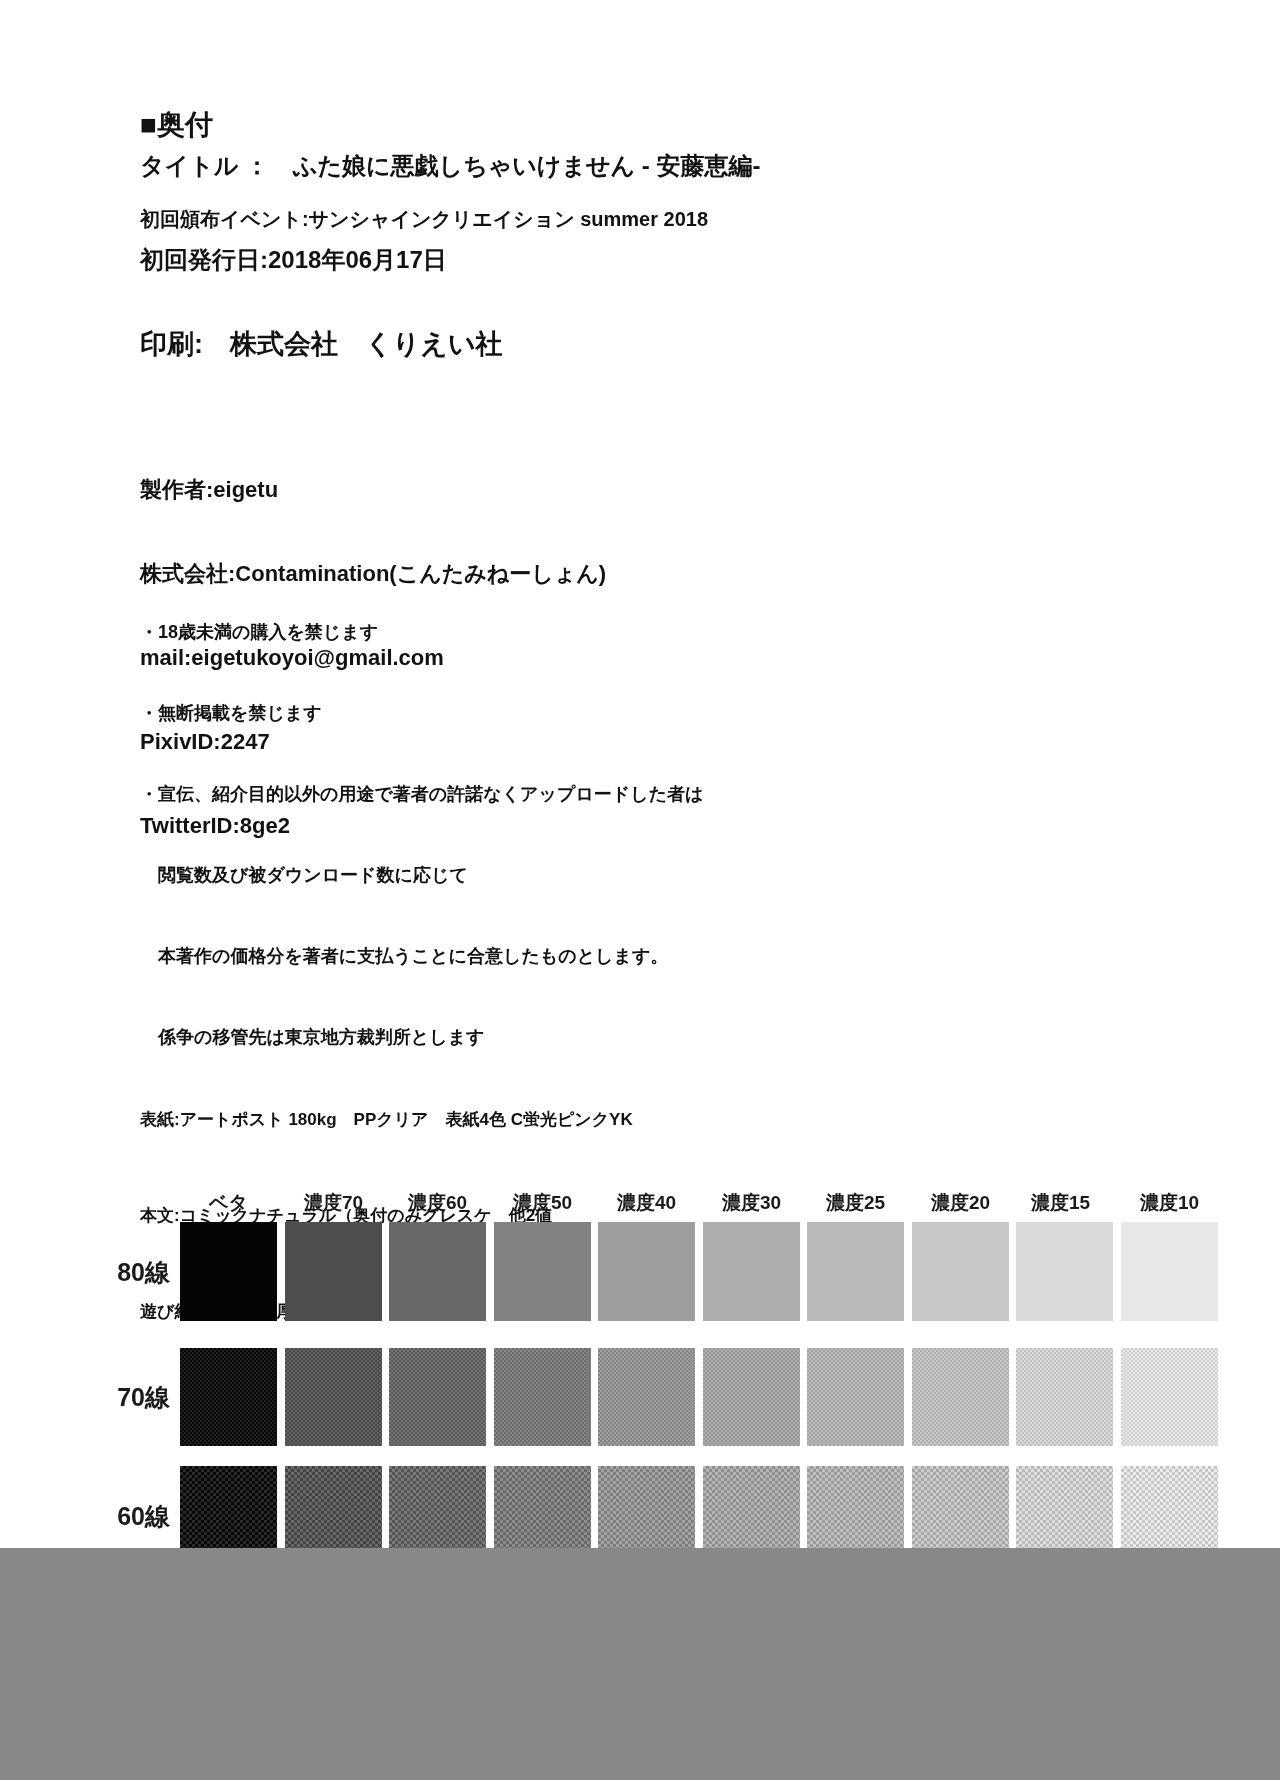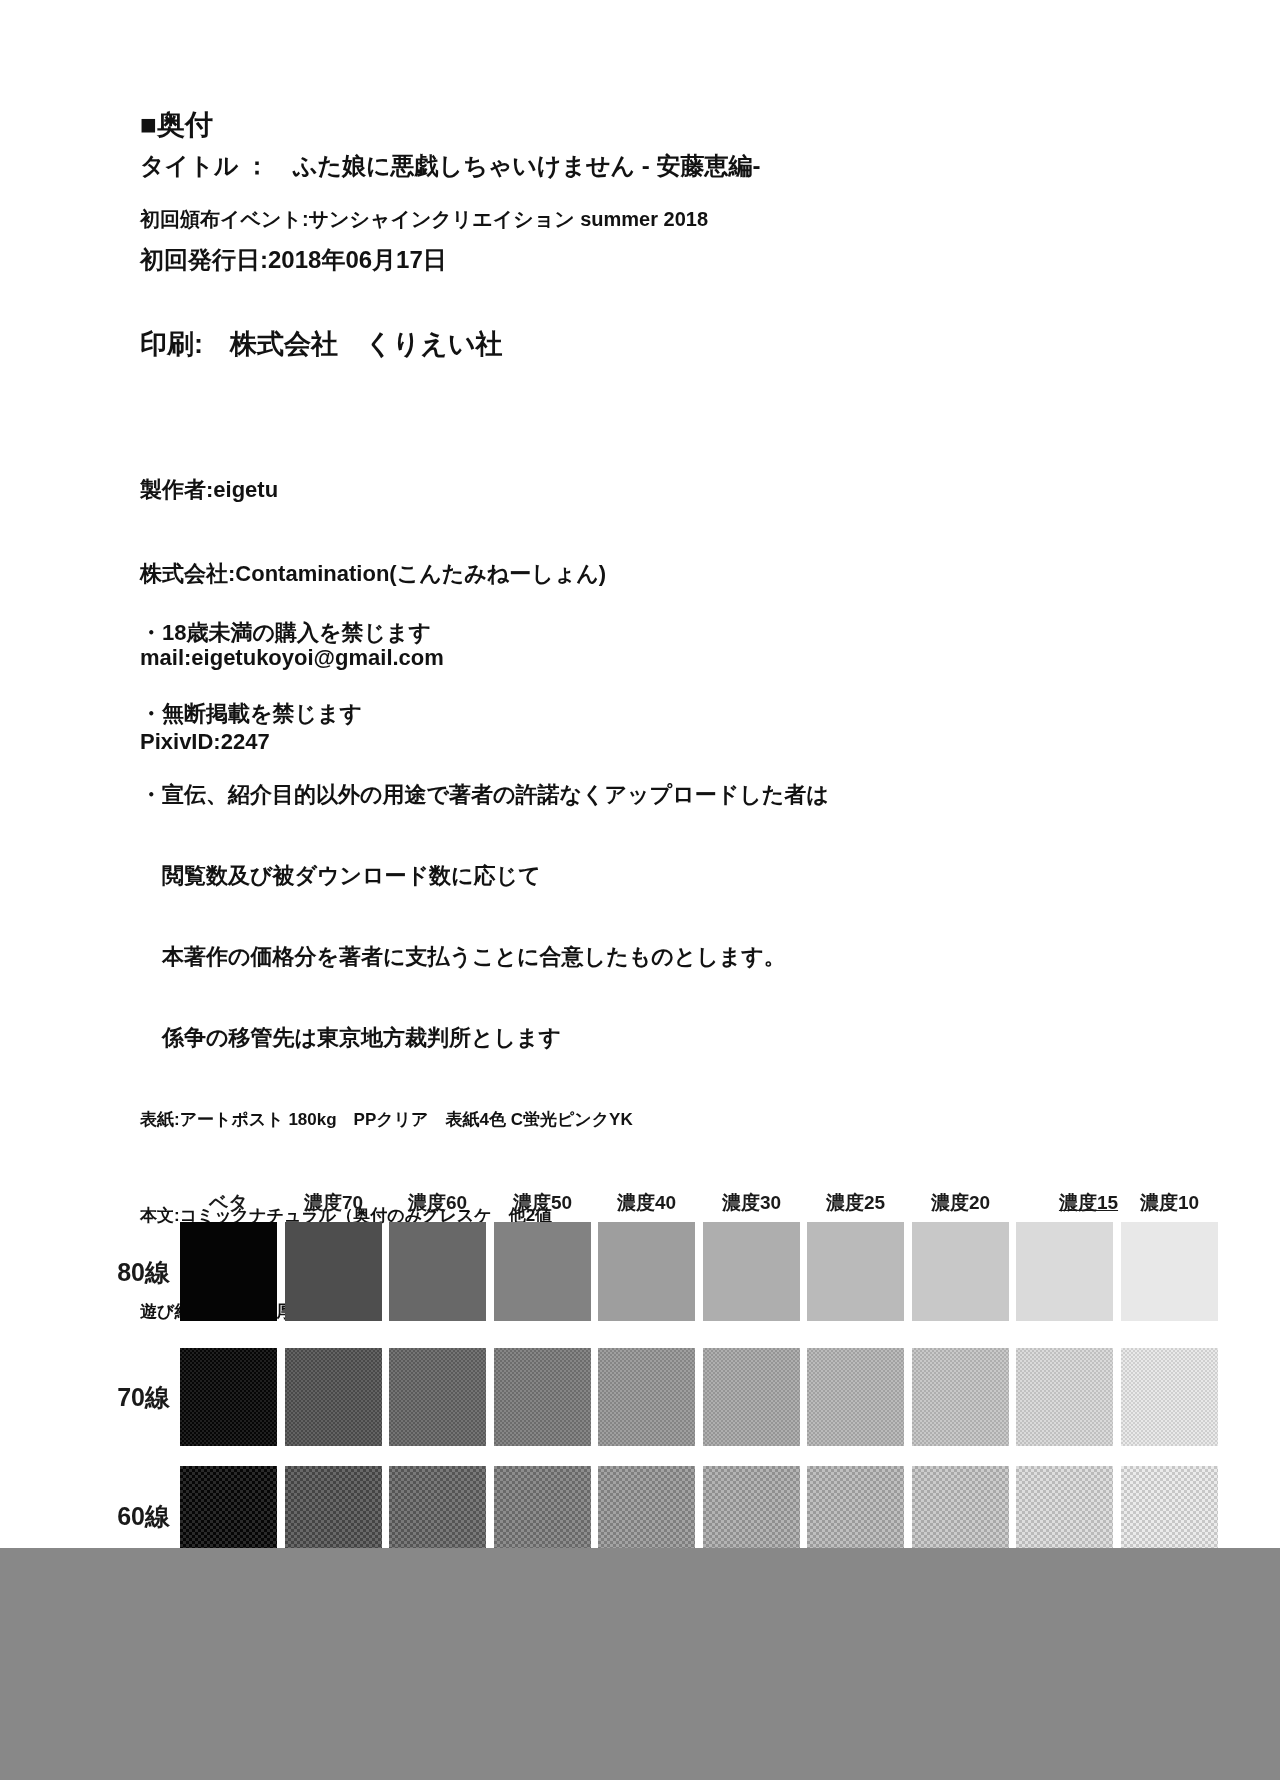--- a/index.html
+++ b/index.html
@@ -12,21 +12,21 @@
     color:#121212;
     overflow:hidden;
   }
   .txt { position:absolute; left:140px; white-space:pre; }
   .heading      { top:106px;  font-size:28px; font-weight:700; }
   .title-line   { top:150px;  font-size:24px; font-weight:700; }
   .event-line   { top:206px;  font-size:20px; font-weight:700; }
   .date-line    { top:244px;  font-size:24px; font-weight:700; }
   .printer-line { top:326px;  font-size:27px; font-weight:700; }
   .author-block { top:420px;  font-size:22px; font-weight:600; line-height:28px; }
-  .notice-block { top:565px;  font-size:22px; font-weight:600; line-height:27px; }
+  .notice-block { top:565px;  font-size:18px; font-weight:600; line-height:27px; }
   .spec-block   { top:1040px; font-size:17px; font-weight:600; line-height:32px; }
   .block-line { white-space:pre; }
 
   
   .col-header {
     position:absolute; width:97px; text-align:center;
     font-size:19px; font-weight:700; color:#1a1a1a; white-space:nowrap;
   }
   .row-label {
     position:absolute; width:110px; text-align:right;
@@ -51,20 +51,21 @@
   <div class="txt title-line">タイトル ：　ふた娘に悪戯しちゃいけません - 安藤恵編-</div>
   <div class="txt event-line">初回頒布イベント:サンシャインクリエイション summer 2018</div>
   <div class="txt date-line">初回発行日:2018年06月17日</div>
   <div class="txt printer-line">印刷:　株式会社　くりえい社</div>
 
   <div class="txt author-block">
     <div class="block-line">製作者:eigetu</div>
     <div class="block-line">株式会社:Contamination(こんたみねーしょん)</div>
     <div class="block-line">mail:eigetukoyoi@gmail.com</div>
     <div class="block-line">PixivID:2247</div>
+    <div class="block-line">TwitterID:8ge2</div>
   </div>
 
   <div class="txt notice-block">
     <div class="block-line">・18歳未満の購入を禁じます</div>
     <div class="block-line">・無断掲載を禁じます</div>
     <div class="block-line">・宣伝、紹介目的以外の用途で著者の許諾なくアップロードした者は</div>
     <div class="block-line">　閲覧数及び被ダウンロード数に応じて</div>
     <div class="block-line">　本著作の価格分を著者に支払うことに合意したものとします。</div>
     <div class="block-line">　係争の移管先は東京地方裁判所とします</div>
   </div>
@@ -77,21 +78,21 @@
 
   <div>
       <div class="col-header" style="left: 180px; top: 1190px;">ベタ</div>
       <div class="col-header" style="left: 285px; top: 1190px;">濃度70</div>
       <div class="col-header" style="left: 389px; top: 1190px;">濃度60</div>
       <div class="col-header" style="left: 494px; top: 1190px;">濃度50</div>
       <div class="col-header" style="left: 598px; top: 1190px;">濃度40</div>
       <div class="col-header" style="left: 703px; top: 1190px;">濃度30</div>
       <div class="col-header" style="left: 807px; top: 1190px;">濃度25</div>
       <div class="col-header" style="left: 912px; top: 1190px;">濃度20</div>
-      <div class="col-header" style="left: 1040px; top: 1190px; text-decoration: underline;">濃度15</div>
+      <div class="col-header" style="left: 1012px; top: 1190px;">濃度15</div>
       <div class="col-header" style="left: 1121px; top: 1190px;">濃度10</div>
       <div class="row-label" style="left: 48px; width: 122px; top: 1255.5px;">80線</div>
       <div class="swatch" style="left: 180px; top: 1222px; height: 99px; background-color: rgb(5, 5, 5);"></div>
       <div class="swatch" style="left: 285px; top: 1222px; height: 99px; background-color: rgb(78, 78, 78);"></div>
       <div class="swatch" style="left: 389px; top: 1222px; height: 99px; background-color: rgb(104, 104, 104);"></div>
       <div class="swatch" style="left: 494px; top: 1222px; height: 99px; background-color: rgb(130, 130, 130);"></div>
       <div class="swatch" style="left: 598px; top: 1222px; height: 99px; background-color: rgb(158, 158, 158);"></div>
       <div class="swatch" style="left: 703px; top: 1222px; height: 99px; background-color: rgb(174, 174, 174);"></div>
       <div class="swatch" style="left: 807px; top: 1222px; height: 99px; background-color: rgb(186, 186, 186);"></div>
       <div class="swatch" style="left: 912px; top: 1222px; height: 99px; background-color: rgb(200, 200, 200);"></div>

